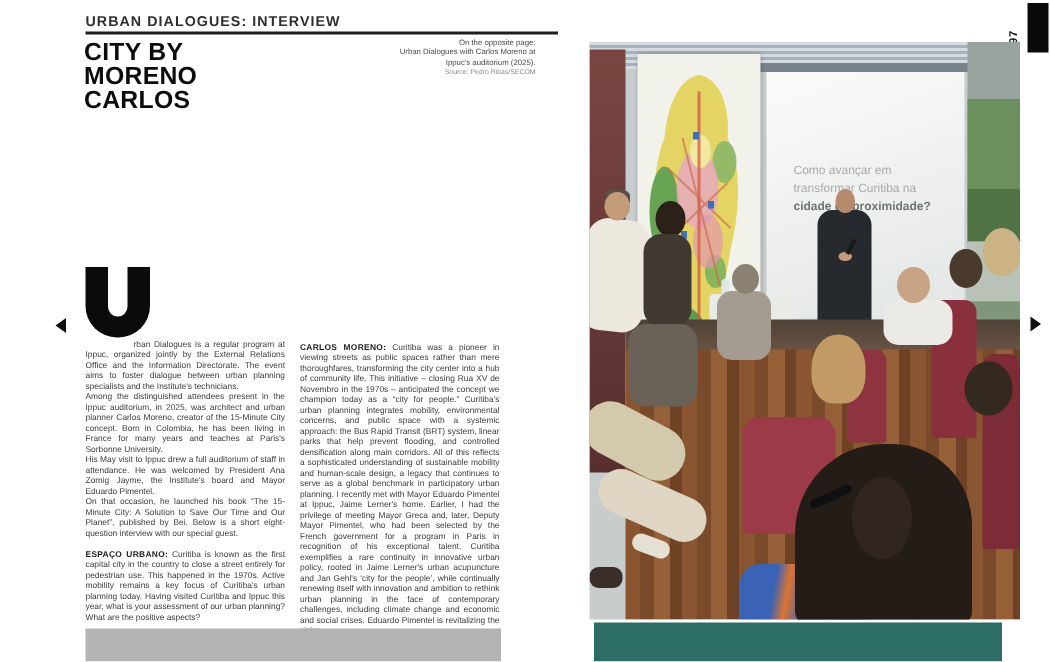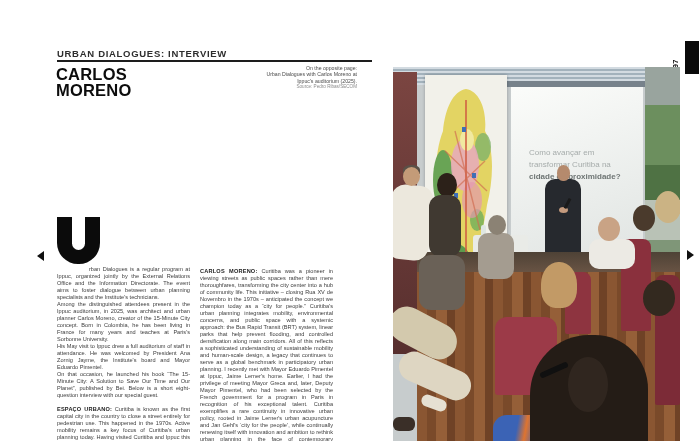--- a/index.html
+++ b/index.html
@@ -1,20 +1,20 @@
 <!DOCTYPE html>
 <html><head>
 <meta charset="utf-8">
 <style>
   html,body{margin:0;padding:0;}
   body{
     width:700px;height:441px;position:relative;overflow:hidden;
     background:#ffffff;font-family:"Liberation Sans",sans-serif;color:#3b3b3b;
   }
-  .abs{position:absolute;margin-top:39px;}
+  .abs{position:absolute;}
   .sr{position:absolute;width:1px;height:1px;overflow:hidden;clip:rect(0 0 0 0);}
 
   
   .kicker{left:57px;top:9px;font-size:9.5px;font-weight:bold;letter-spacing:.7px;color:#2e2e2e;}
   .kicker-rule{left:57px;top:21px;width:315px;height:1.5px;background:#1d1d1d;}
   .pagenum{left:671px;top:3px;height:34px;writing-mode:vertical-rl;transform:rotate(180deg);
     font-size:7.5px;font-weight:bold;color:#111;letter-spacing:.5px;}
   .corner-box{left:685px;top:2px;width:14px;height:33px;background:#0a0a0a;}
 
   
@@ -116,22 +116,23 @@
 </style>
 </head>
 <body>
 
 <div class="abs kicker">URBAN DIALOGUES: INTERVIEW</div>
 <div class="abs kicker-rule"></div>
 <div class="abs pagenum">p.97</div>
 <div class="abs corner-box"></div>
 
 <div class="abs title">
+  <div>CITY BY</div>
+  <div>MORENO</div>
   <div>CARLOS</div>
-  <div>MORENO</div>
 </div>
 
 <div class="abs caption">
   <div>On the opposite page:</div>
   <div>Urban Dialogues with Carlos Moreno at</div>
   <div>Ippuc's auditorium (2025).</div>
   <div class="src">Source: Pedro Ribas/SECOM</div>
 </div>
 
 <div class="abs dropcap">

